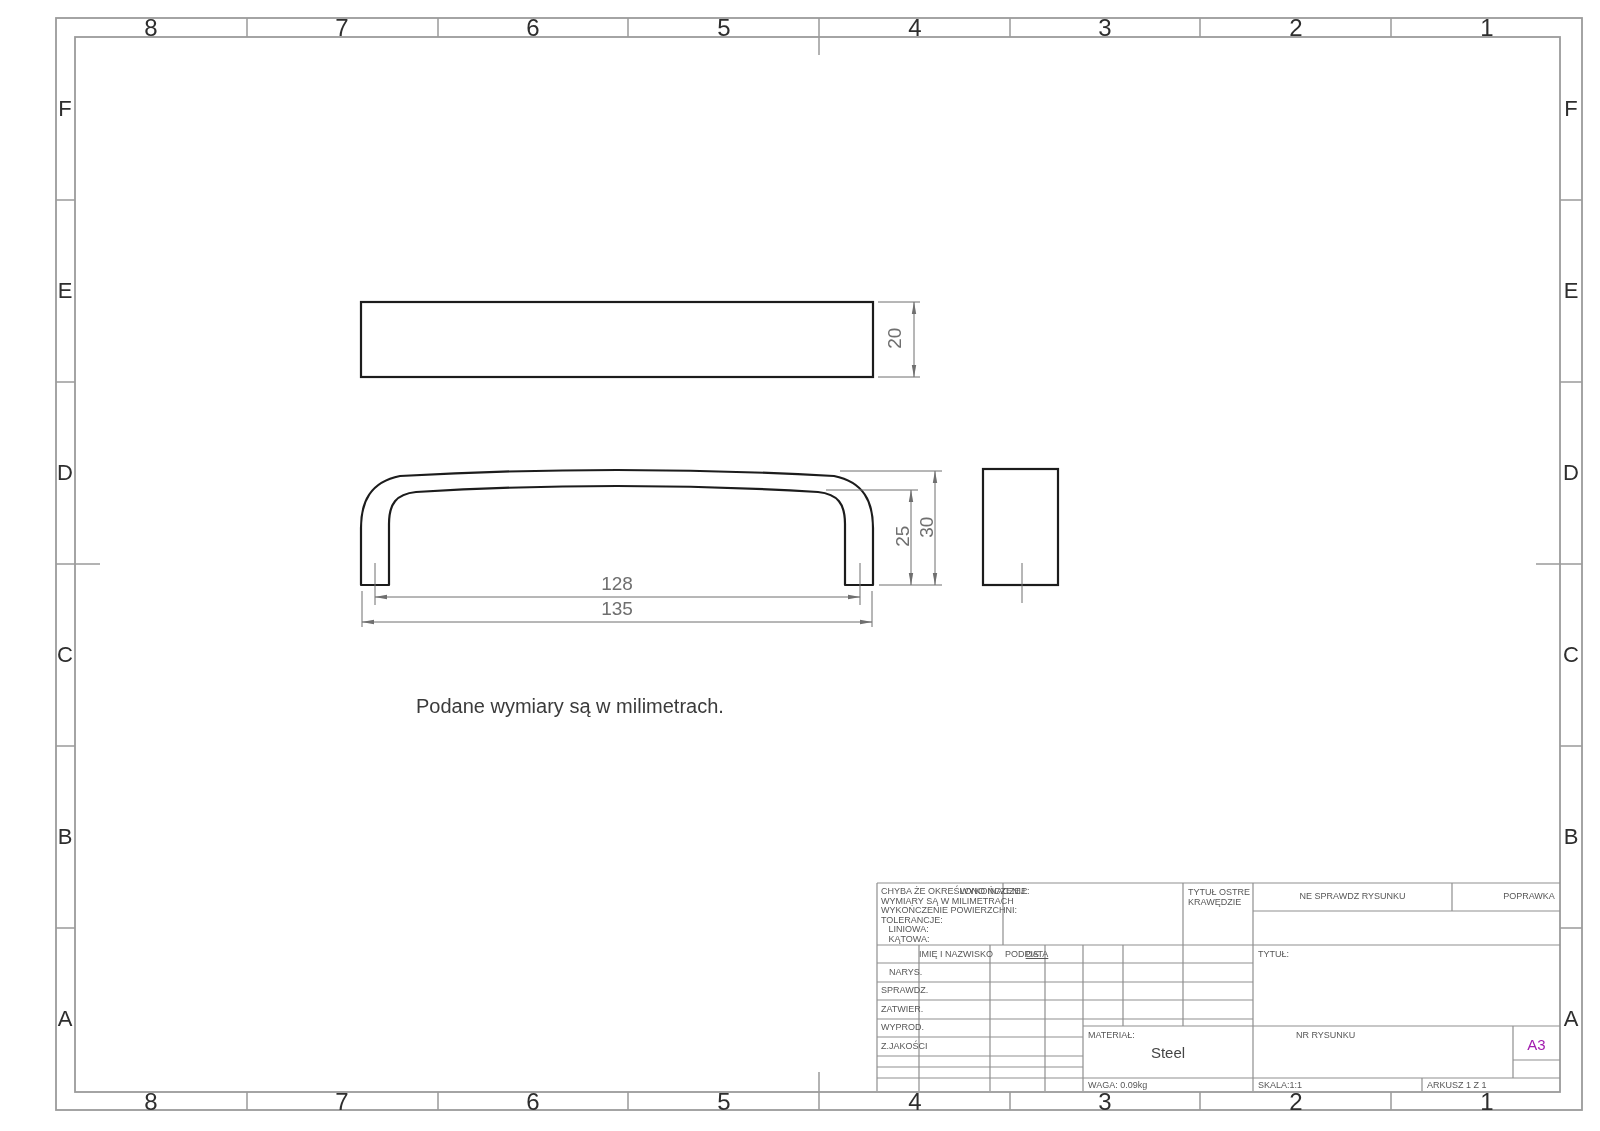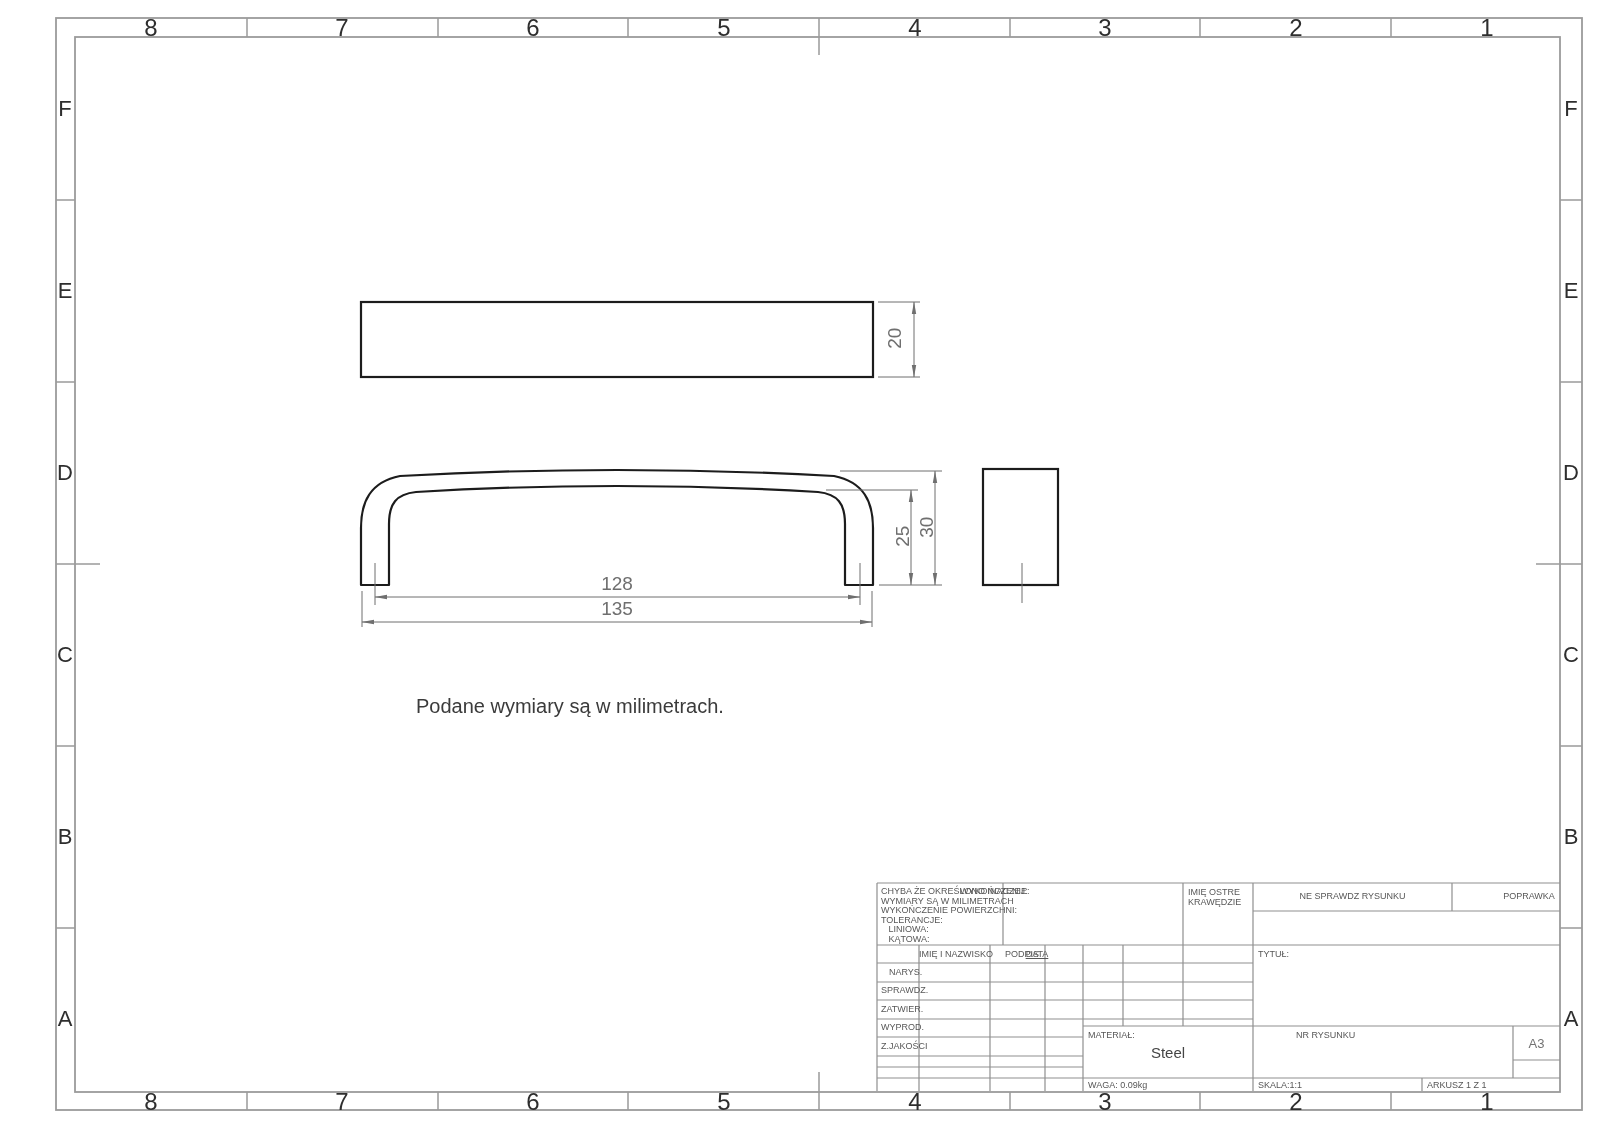--- a/index.html
+++ b/index.html
@@ -120,21 +120,21 @@
 
   <div class="t note" style="left:416px;top:696px;">Podane wymiary są w milimetrach.</div>
 
   <div class="t tb pre" style="left:881px;top:887px;line-height:9.6px;">CHYBA ŻE OKREŚLONO INACZEJ:
 WYMIARY SĄ W MILIMETRACH
 WYKOŃCZENIE POWIERZCHNI:
 TOLERANCJE:
    LINIOWA:
    KĄTOWA:</div>
   <div class="t tb" style="left:960px;top:887px;">WYKOŃCZENIE:</div>
-  <div class="t tb pre" style="left:1188px;top:887px;line-height:10px;">IMIĘ OSTRE
+  <div class="t tb pre" style="left:1188px;top:887px;line-height:10px;">TYTUŁ OSTRE
 KRAWĘDZIE</div>
   <div class="t tb ctr" style="left:1253px;top:892px;width:199px;">NE SPRAWDZ RYSUNKU</div>
   <div class="t tb ctr" style="left:1452px;top:892px;width:108px;margin-left:23px;">POPRAWKA</div>
 
   <div class="t tb ctr" style="left:919px;top:950px;width:71px;">IMIĘ I NAZWISKO</div>
   <div class="t tb ctr" style="left:990px;top:950px;width:64px;">PODPIS</div>
   <div class="t tb ctr" style="left:1009px;top:950px;width:56px;text-decoration:underline;">DATA</div>
 
   <div class="t tb" style="left:889px;top:968px;">NARYS.</div>
   <div class="t tb" style="left:881px;top:986px;">SPRAWDZ.</div>
@@ -142,18 +142,18 @@
   <div class="t tb" style="left:881px;top:1023px;">WYPROD.</div>
   <div class="t tb" style="left:881px;top:1042px;">Z.JAKOŚCI</div>
 
   <div class="t tb" style="left:1258px;top:950px;">TYTUŁ:</div>
 
   <div class="t tb" style="left:1088px;top:1031px;">MATERIAŁ:</div>
   <div class="t ctr" style="left:1083px;top:1045px;width:170px;font-size:15px;color:#454545;">Steel</div>
   <div class="t tb" style="left:1088px;top:1081px;">WAGA: 0.09kg</div>
 
   <div class="t tb" style="left:1258px;top:1031px;margin-left:38px;">NR RYSUNKU</div>
-  <div class="t ctr" style="left:1513px;top:1037px;width:47px;font-size:13px;color:#737373;">A3</div>
+  <div class="t ctr" style="left:1513px;top:1037px;width:47px;font-size:15px;color:#a21caf;">A3</div>
 
   <div class="t tb" style="left:1258px;top:1081px;">SKALA:1:1</div>
   <div class="t tb" style="left:1427px;top:1081px;">ARKUSZ 1 Z 1</div>
 
 </div>
 
 </body></html>

